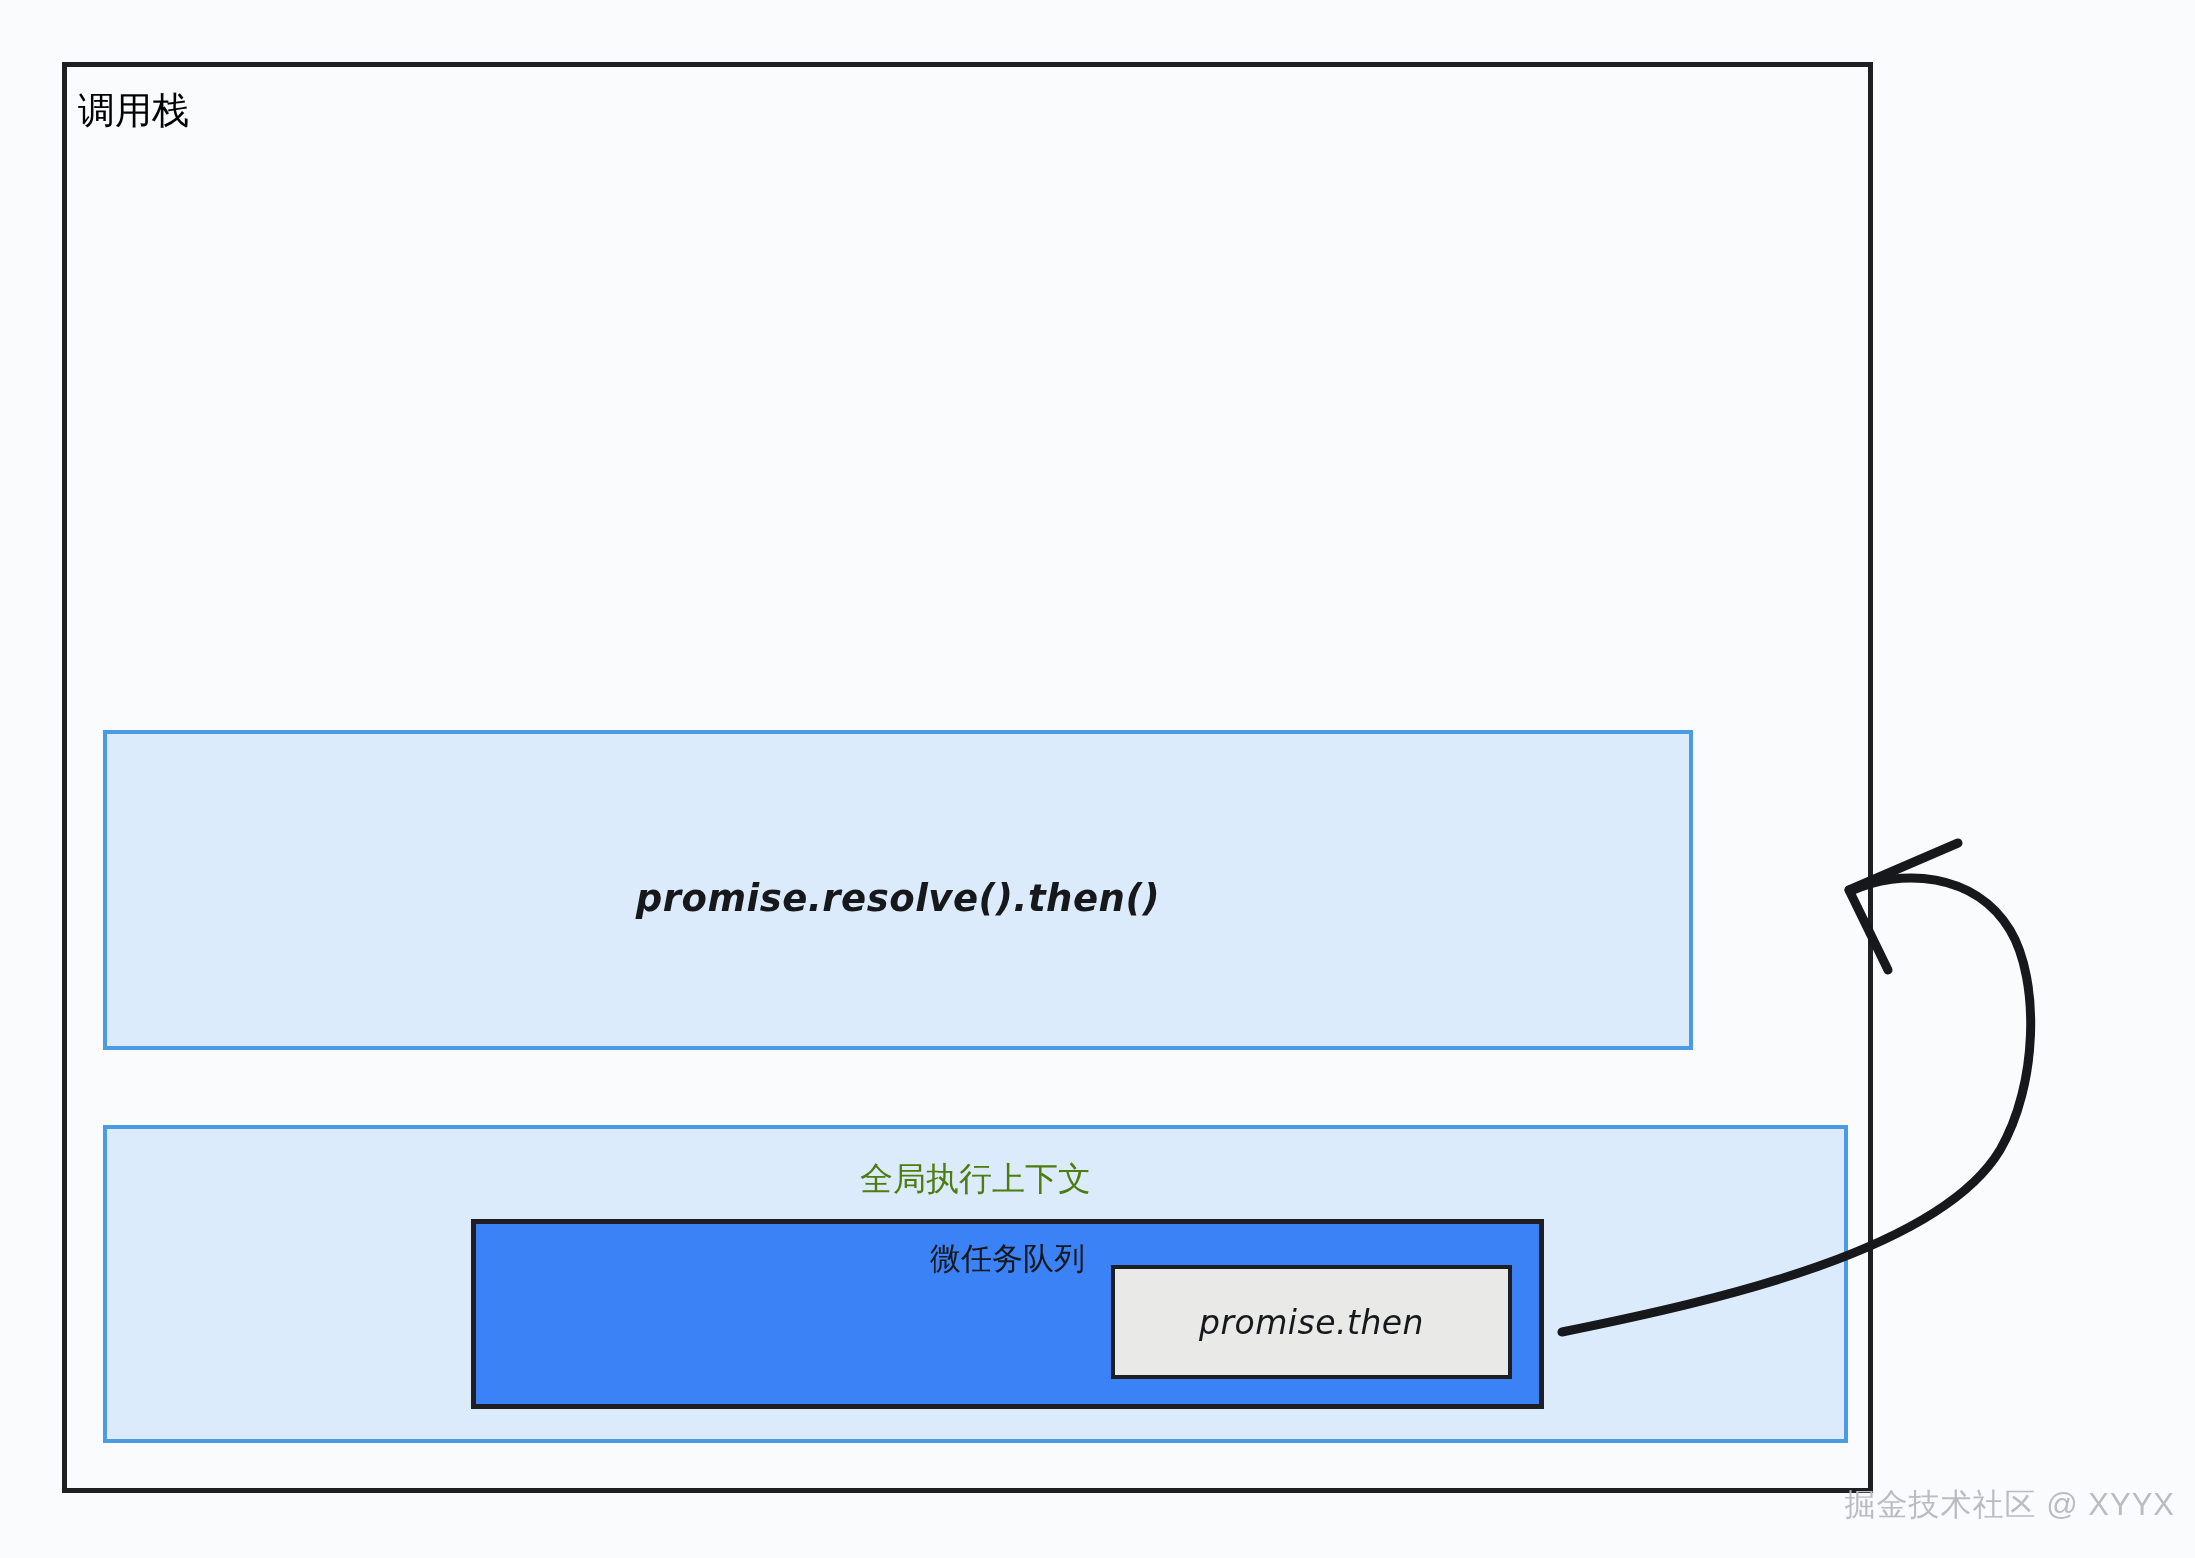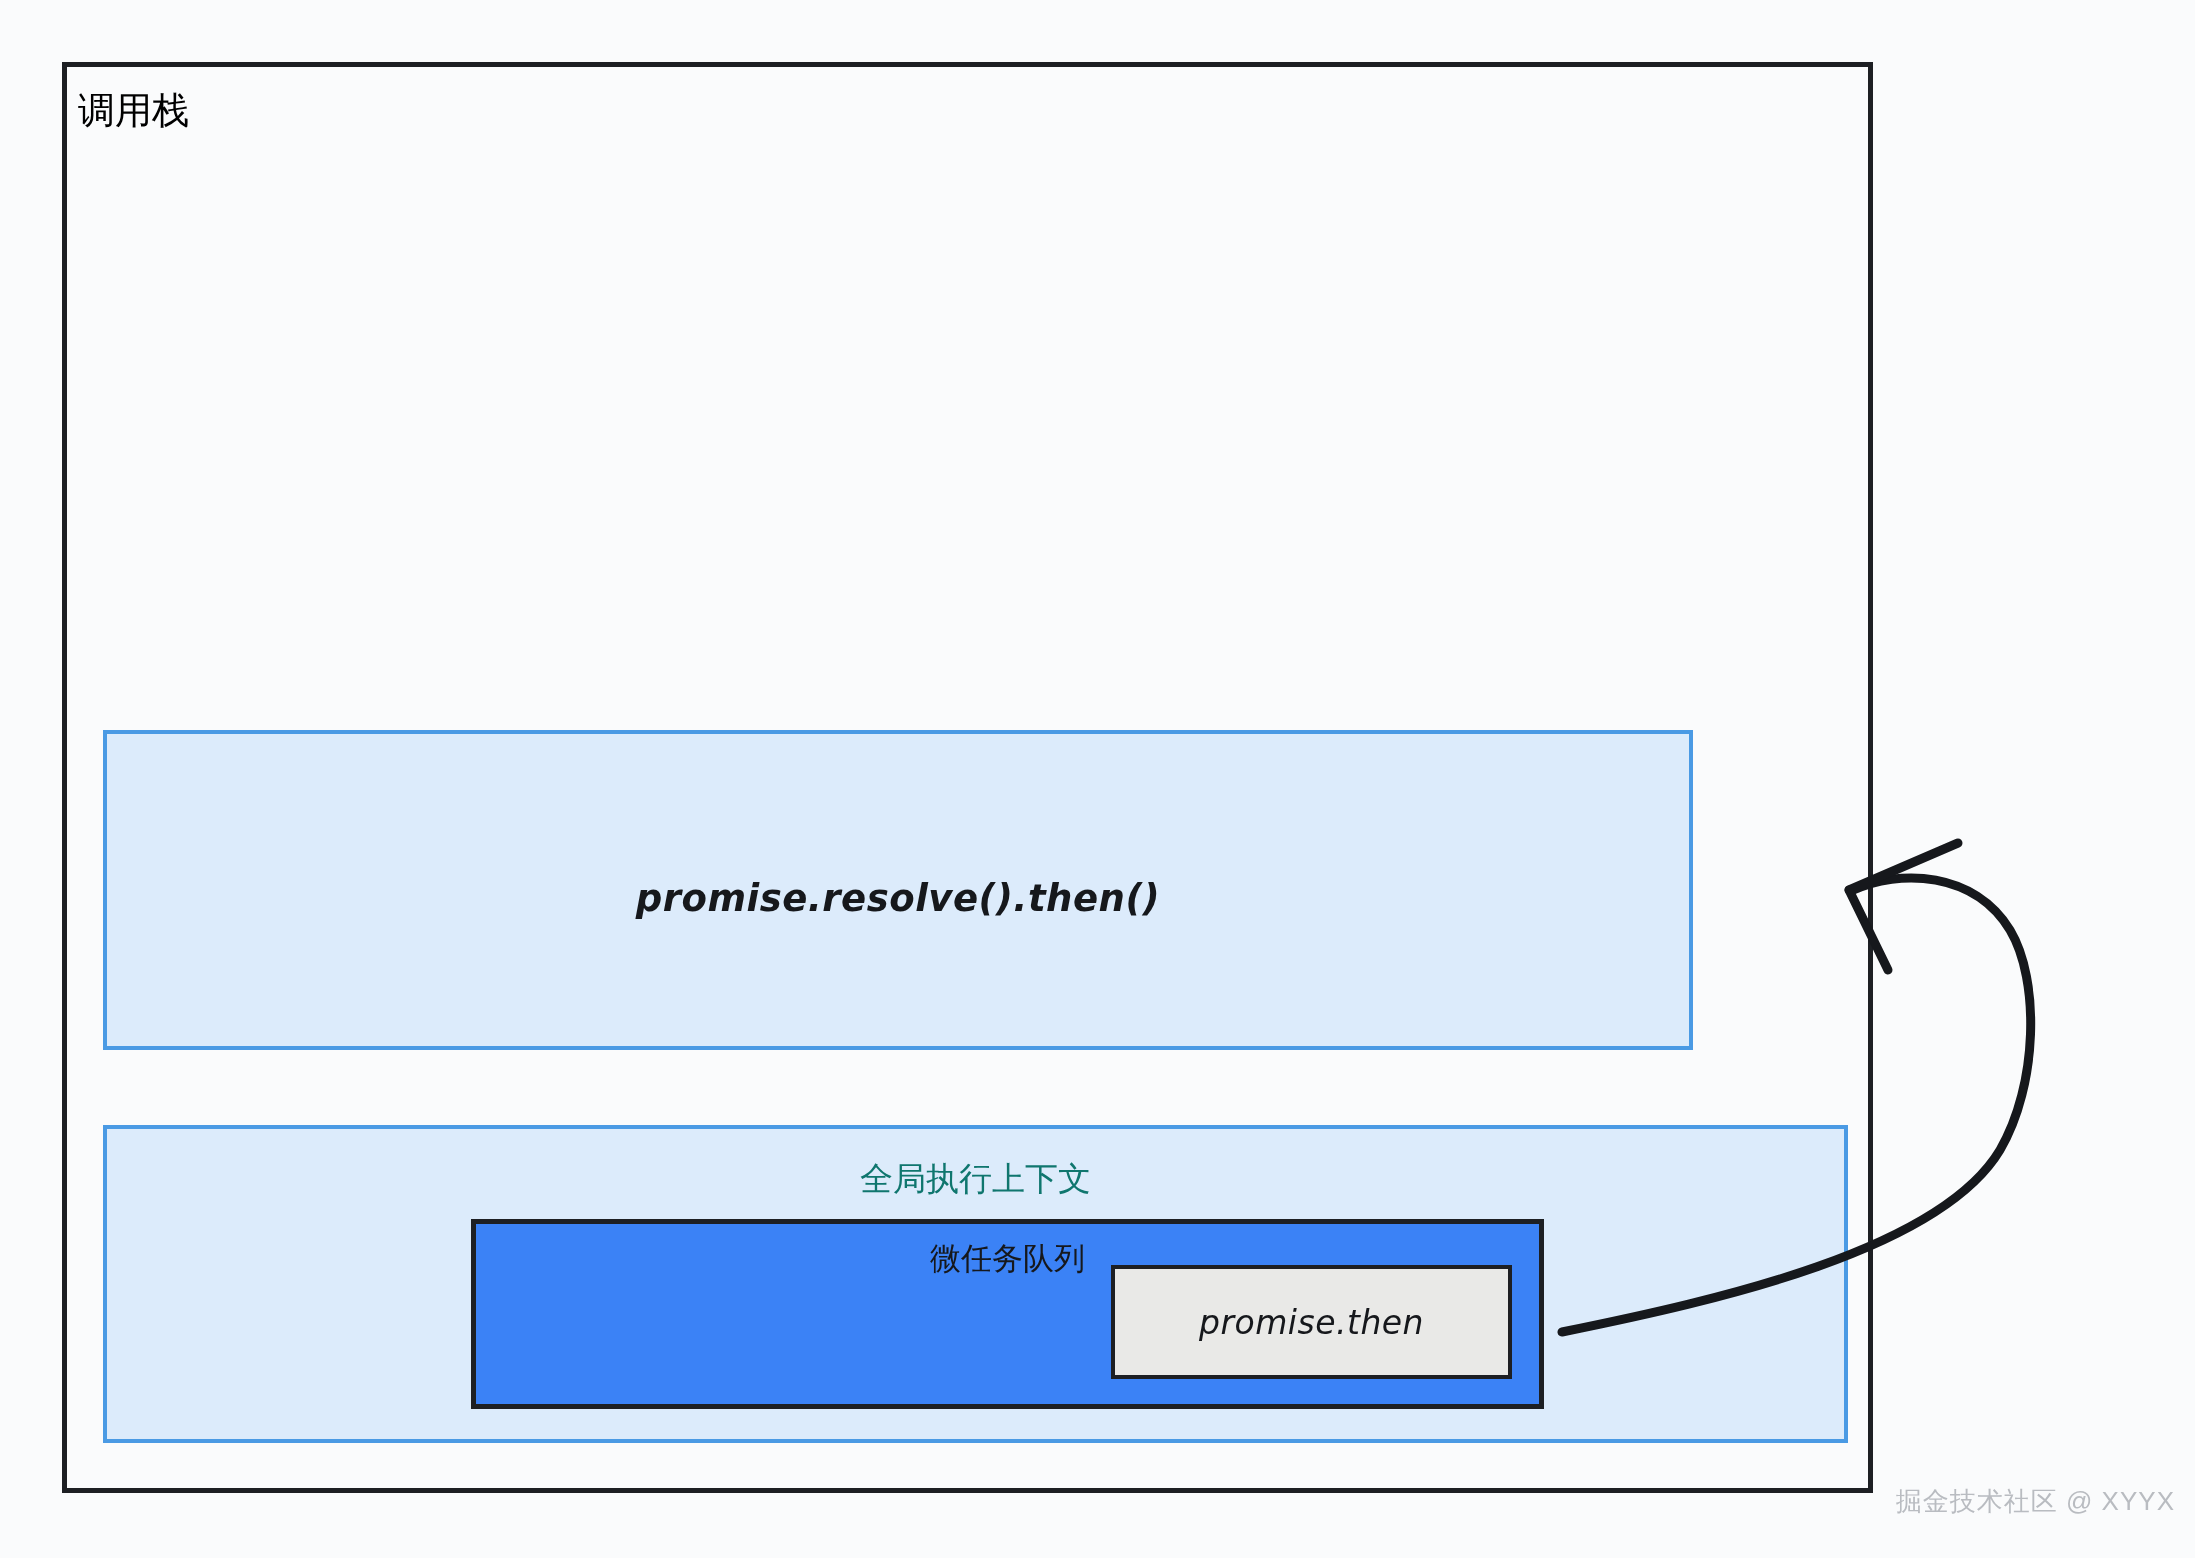--- a/index.html
+++ b/index.html
@@ -73,21 +73,21 @@
     font-weight: bold;
     font-style: italic;
     letter-spacing: 0.5px;
     color: #16181c;
     font-family: "DejaVu Sans", sans-serif;
   }
 
   #global-context-label {
     top: 28px;
     font-size: 33px;
-    color: #0f766e;
+    color: #4d7c0f;
   }
 
   
   #microtask-queue-box {
     position: absolute;
     left: 364px;   
     top: 90px;     
     width: 1073px; 
     height: 190px; 
     box-sizing: border-box;
@@ -139,21 +139,21 @@
     width: 2195px;
     height: 1558px;
     pointer-events: none;
   }
 
   
   #watermark {
     position: absolute;
     right: 20px;
     top: 1484px;
-    font-size: 26px;
+    font-size: 31px;
     color: #b9bcc1;
     letter-spacing: 1px;
     white-space: nowrap;
   }
 </style>
 </head>
 <body>
 
 <div id="callstack-frame"></div>
 

